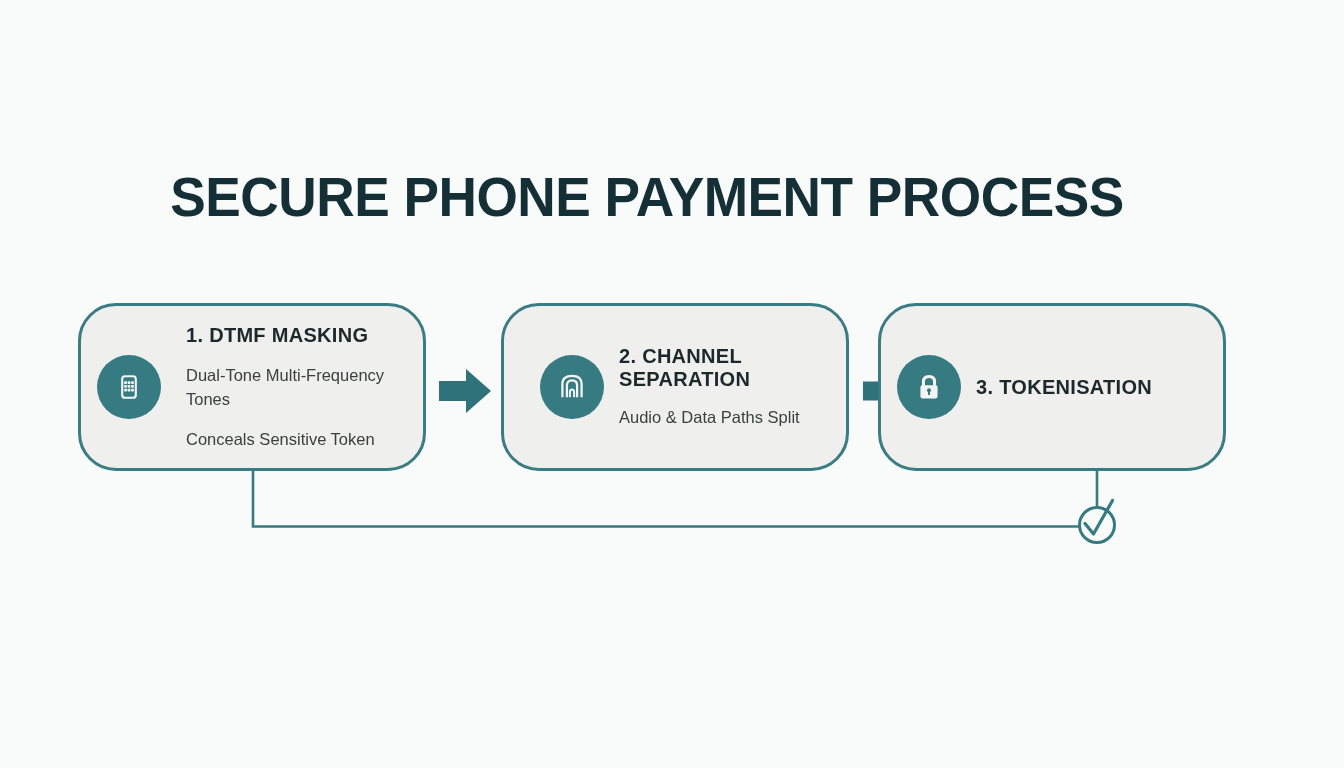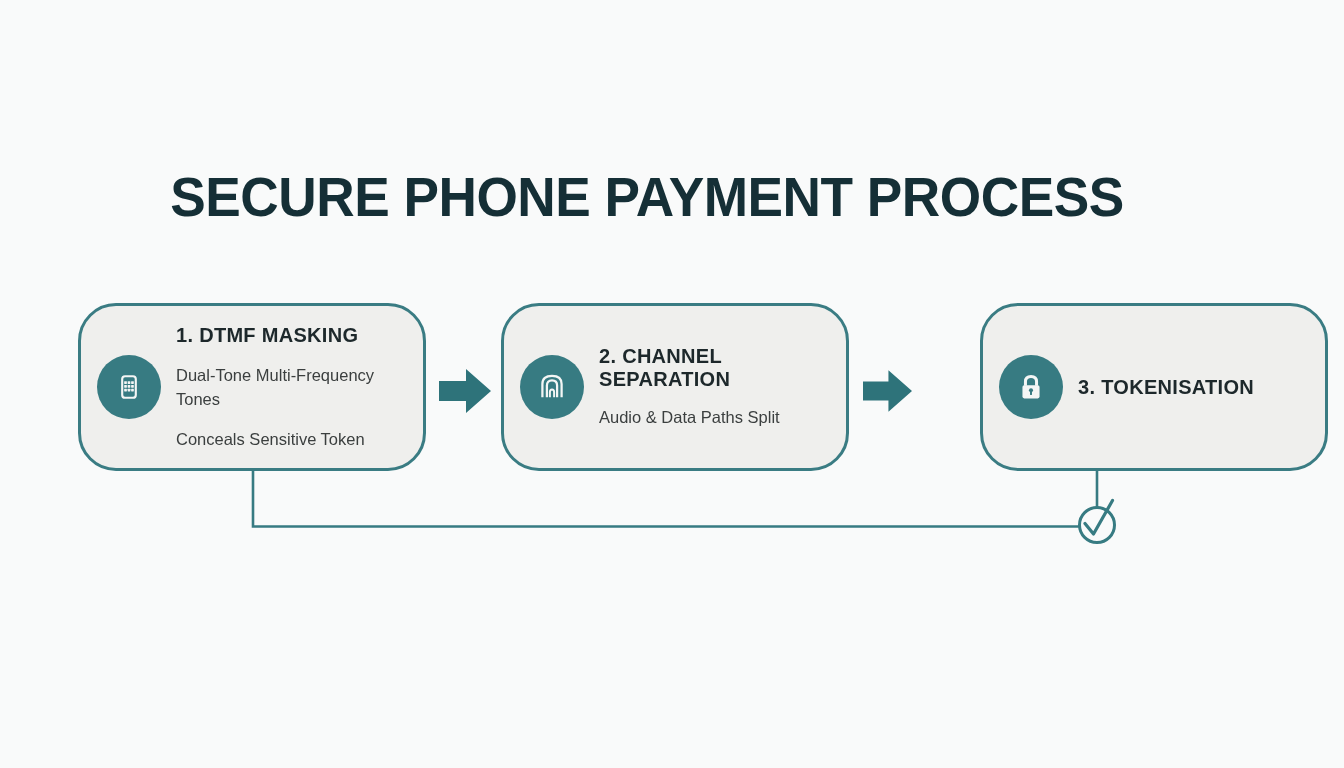--- a/index.html
+++ b/index.html
@@ -15,23 +15,23 @@
   }
 
   .card{
     position:absolute; top:303px; width:348px; height:168px;
     background:var(--box_fill,#efefed);
     border:3px solid var(--box_border,#3a7c83);
     border-radius:38px;
     box-sizing:border-box;
     display:flex; align-items:center;
   }
-  .card1{left:78px;}
-  .card2{left:501px;}
-  .card3{left:980px;}
+  .card1{left:78px;gap:10px;}
+  .card2{left:501px;padding-left:20px;}
+  .card3{left:878px;}
 
   .icon-circle{
     width:64px; height:64px; border-radius:50%;
     background:var(--teal,#377b82);
     flex:0 0 auto;
     margin-left:16px;
     display:flex; align-items:center; justify-content:center;
   }
   .card-text{ margin-left:15px; padding-right:10px;}
   .card-heading{

